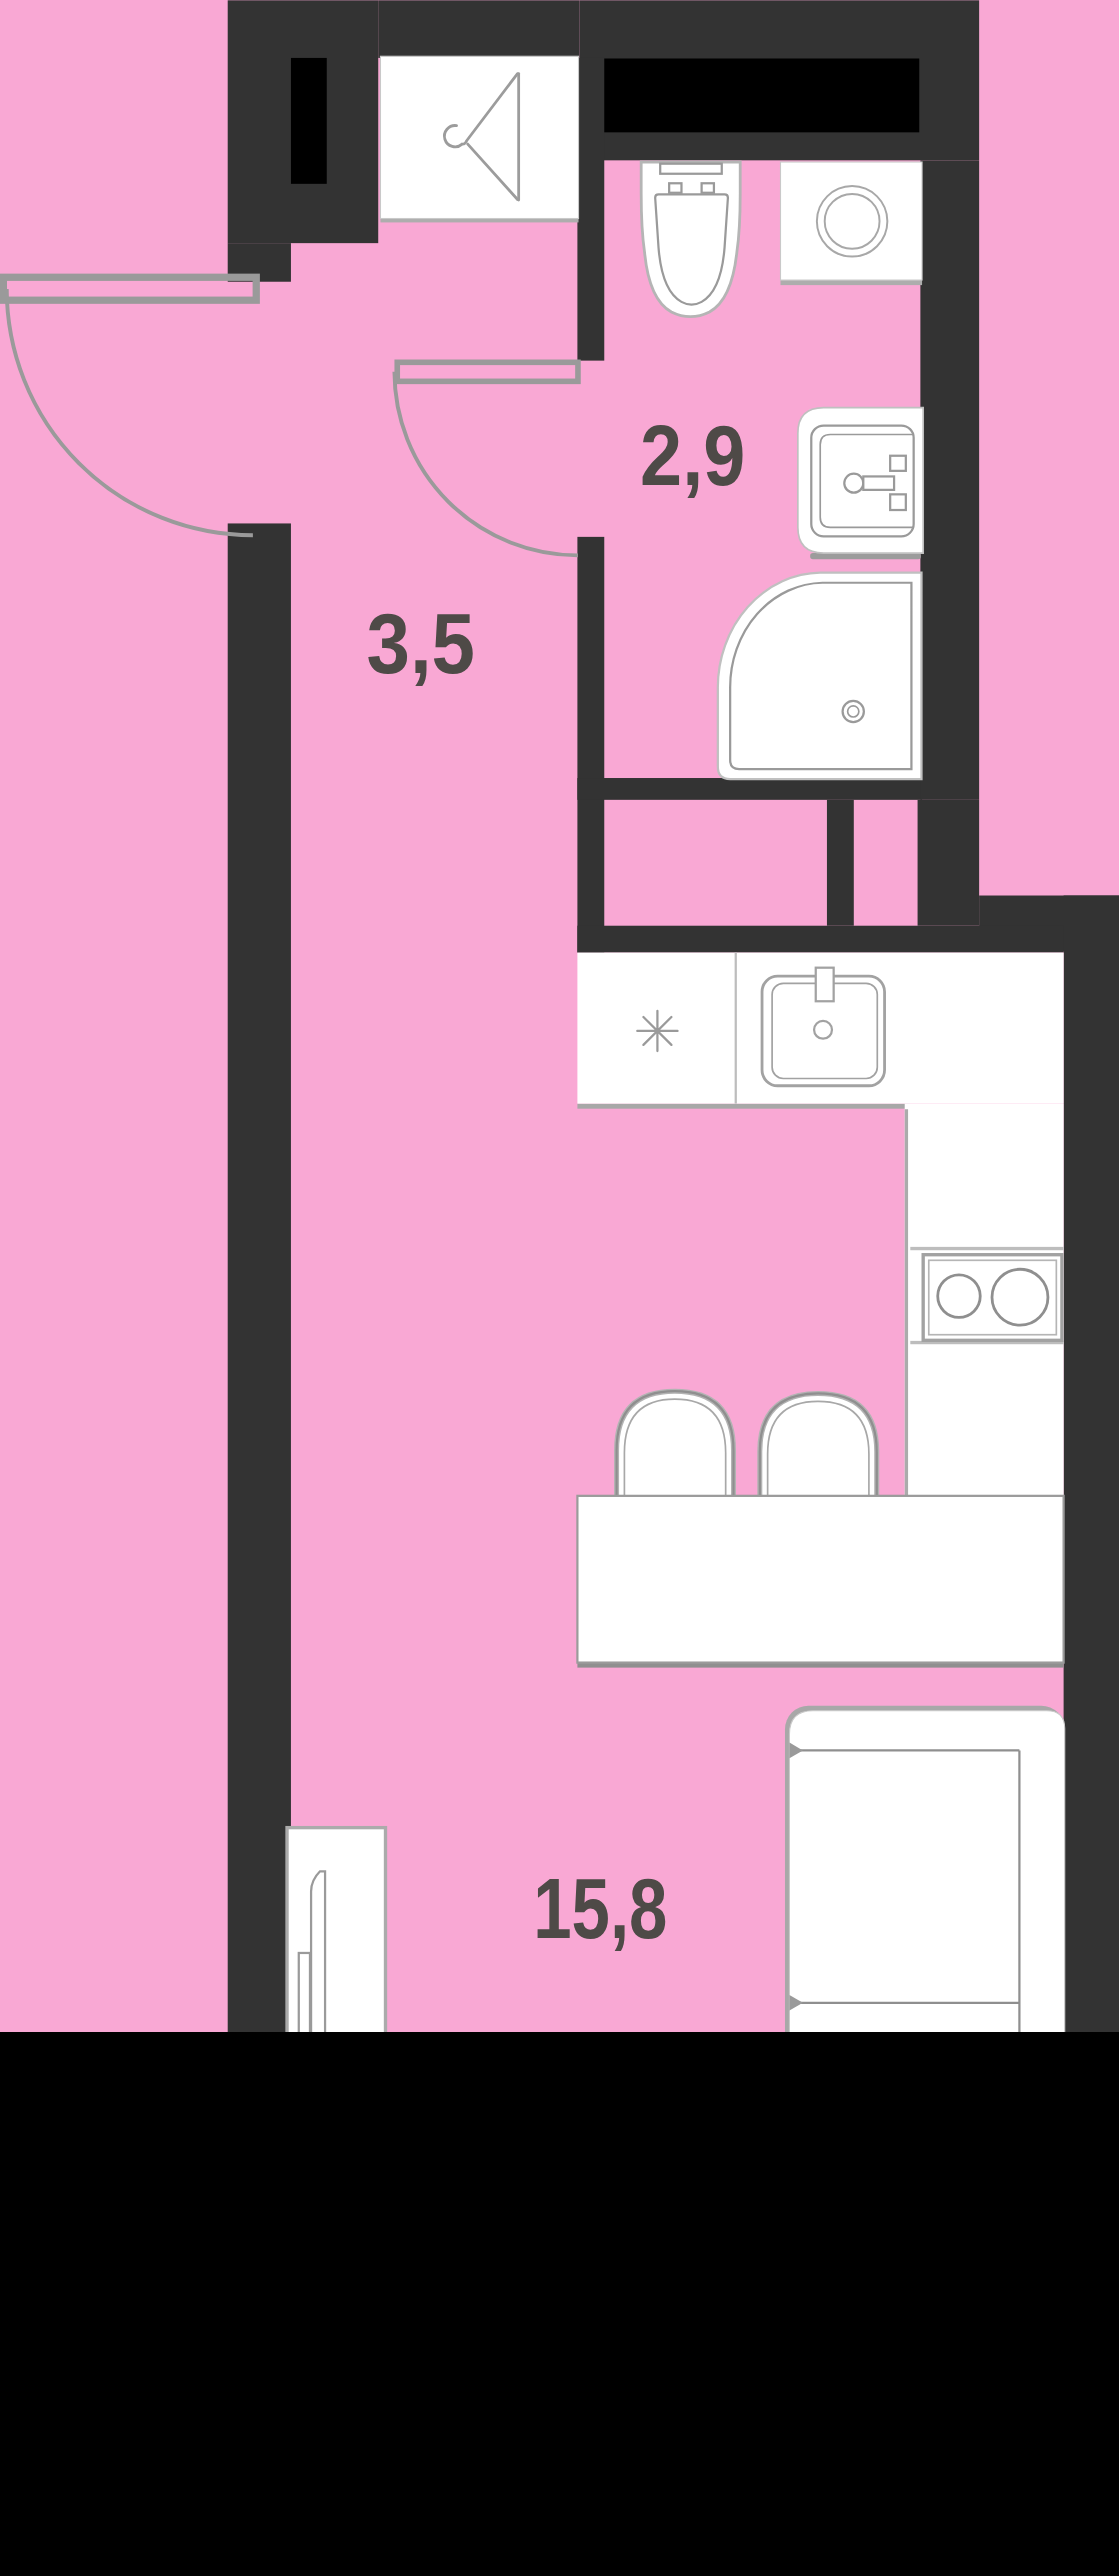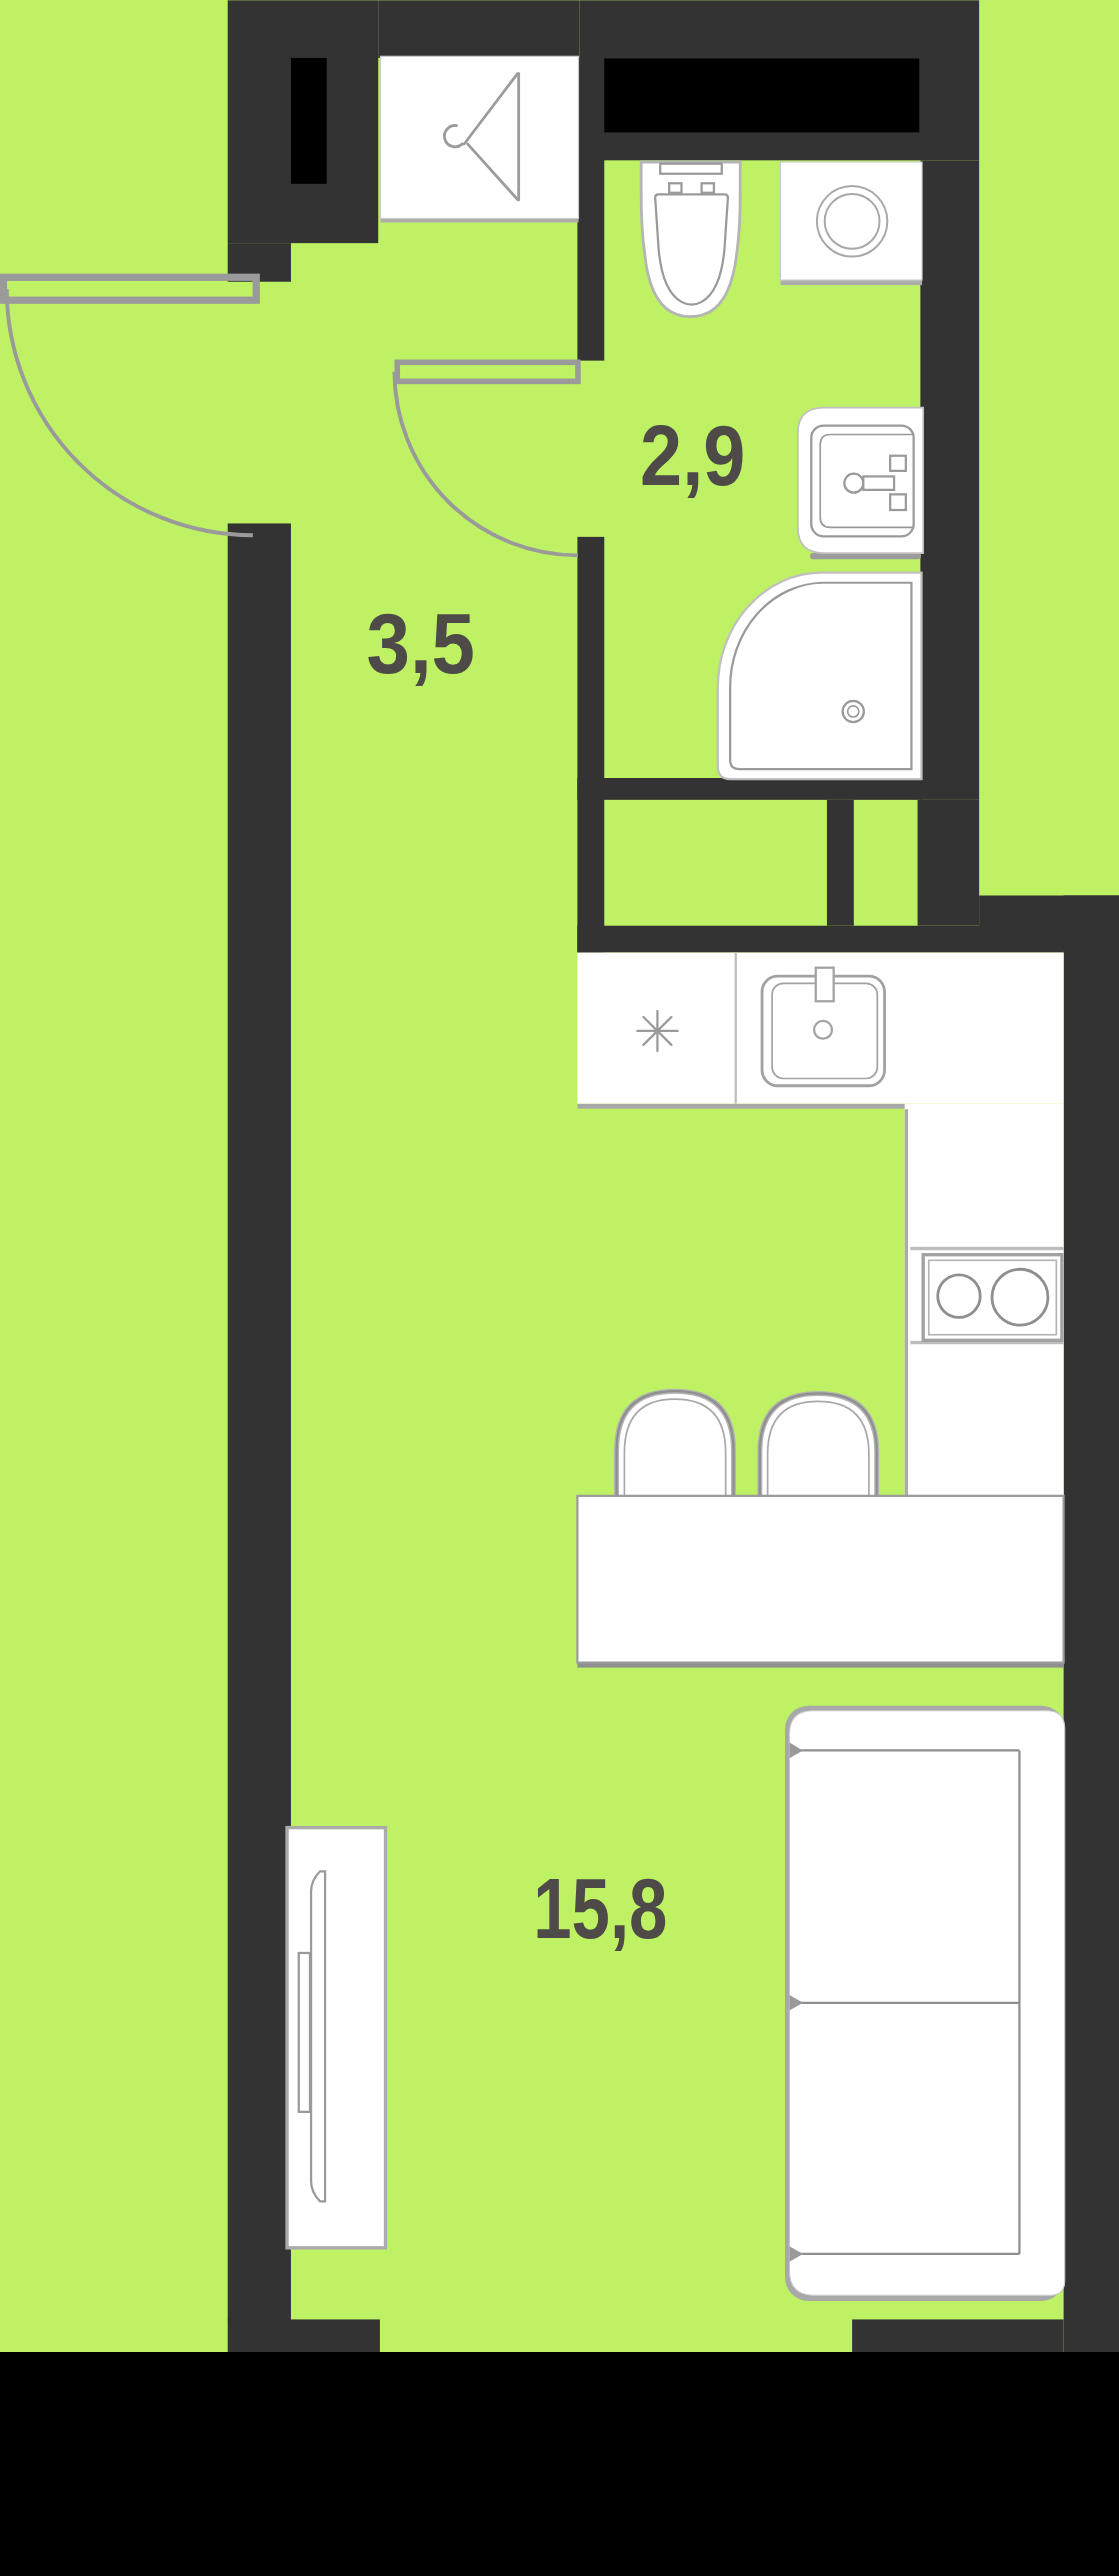--- a/index.html
+++ b/index.html
@@ -1,16 +1,16 @@
 <!DOCTYPE html>
 <html style="font-size:9px"><head>
 <meta charset="utf-8">
 <style>
   html,body{margin:0;padding:0;background:#000;}
-  #plan{position:relative;width:1119px;height:2352px;background:#bef264;overflow:hidden;}
+  #plan{position:relative;width:1119px;height:2032px;background:#f9a8d4;overflow:hidden;}
   svg{position:absolute;top:0;left:0;}
   text{font-family:"Liberation Sans",sans-serif;font-weight:bold;}
 </style>
 </head>
 <body>
 <div id="plan">
 <svg width="1119" height="2576" viewBox="0 0 2000 4603" fill="none">
 
   <g id="w-topleft" fill="#333333">
     <rect x="407" y="0" width="269" height="434"></rect>

